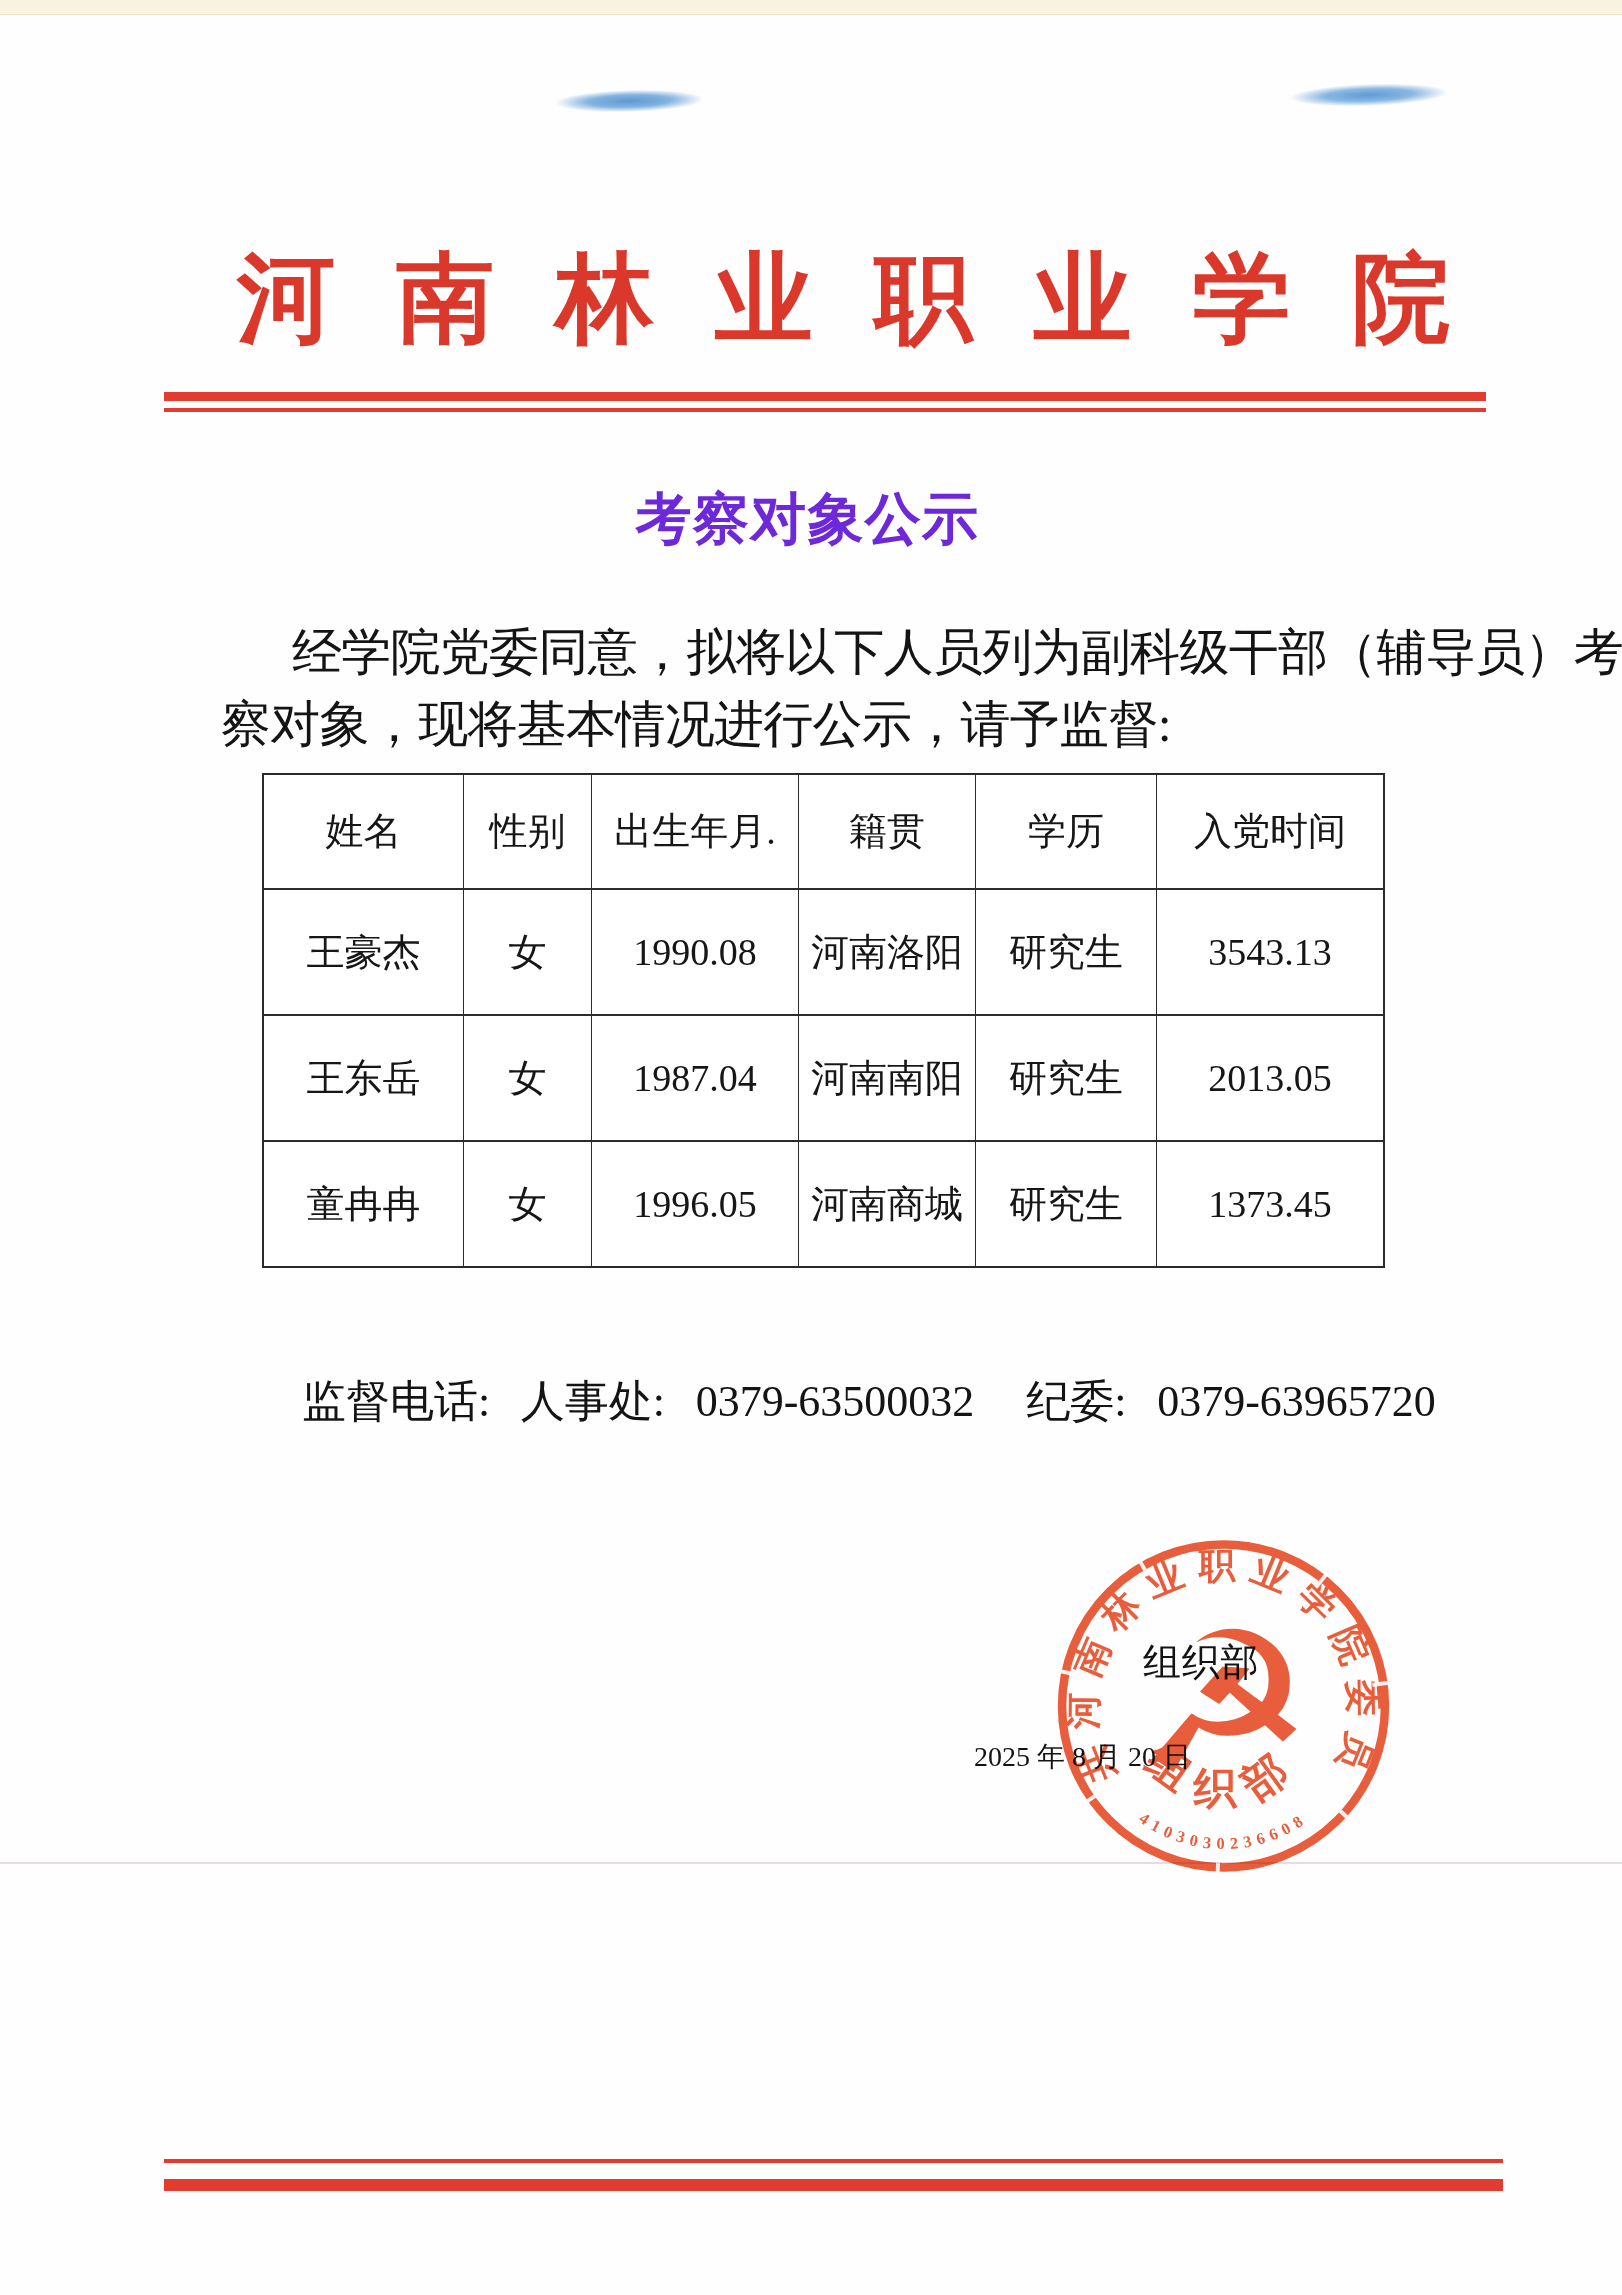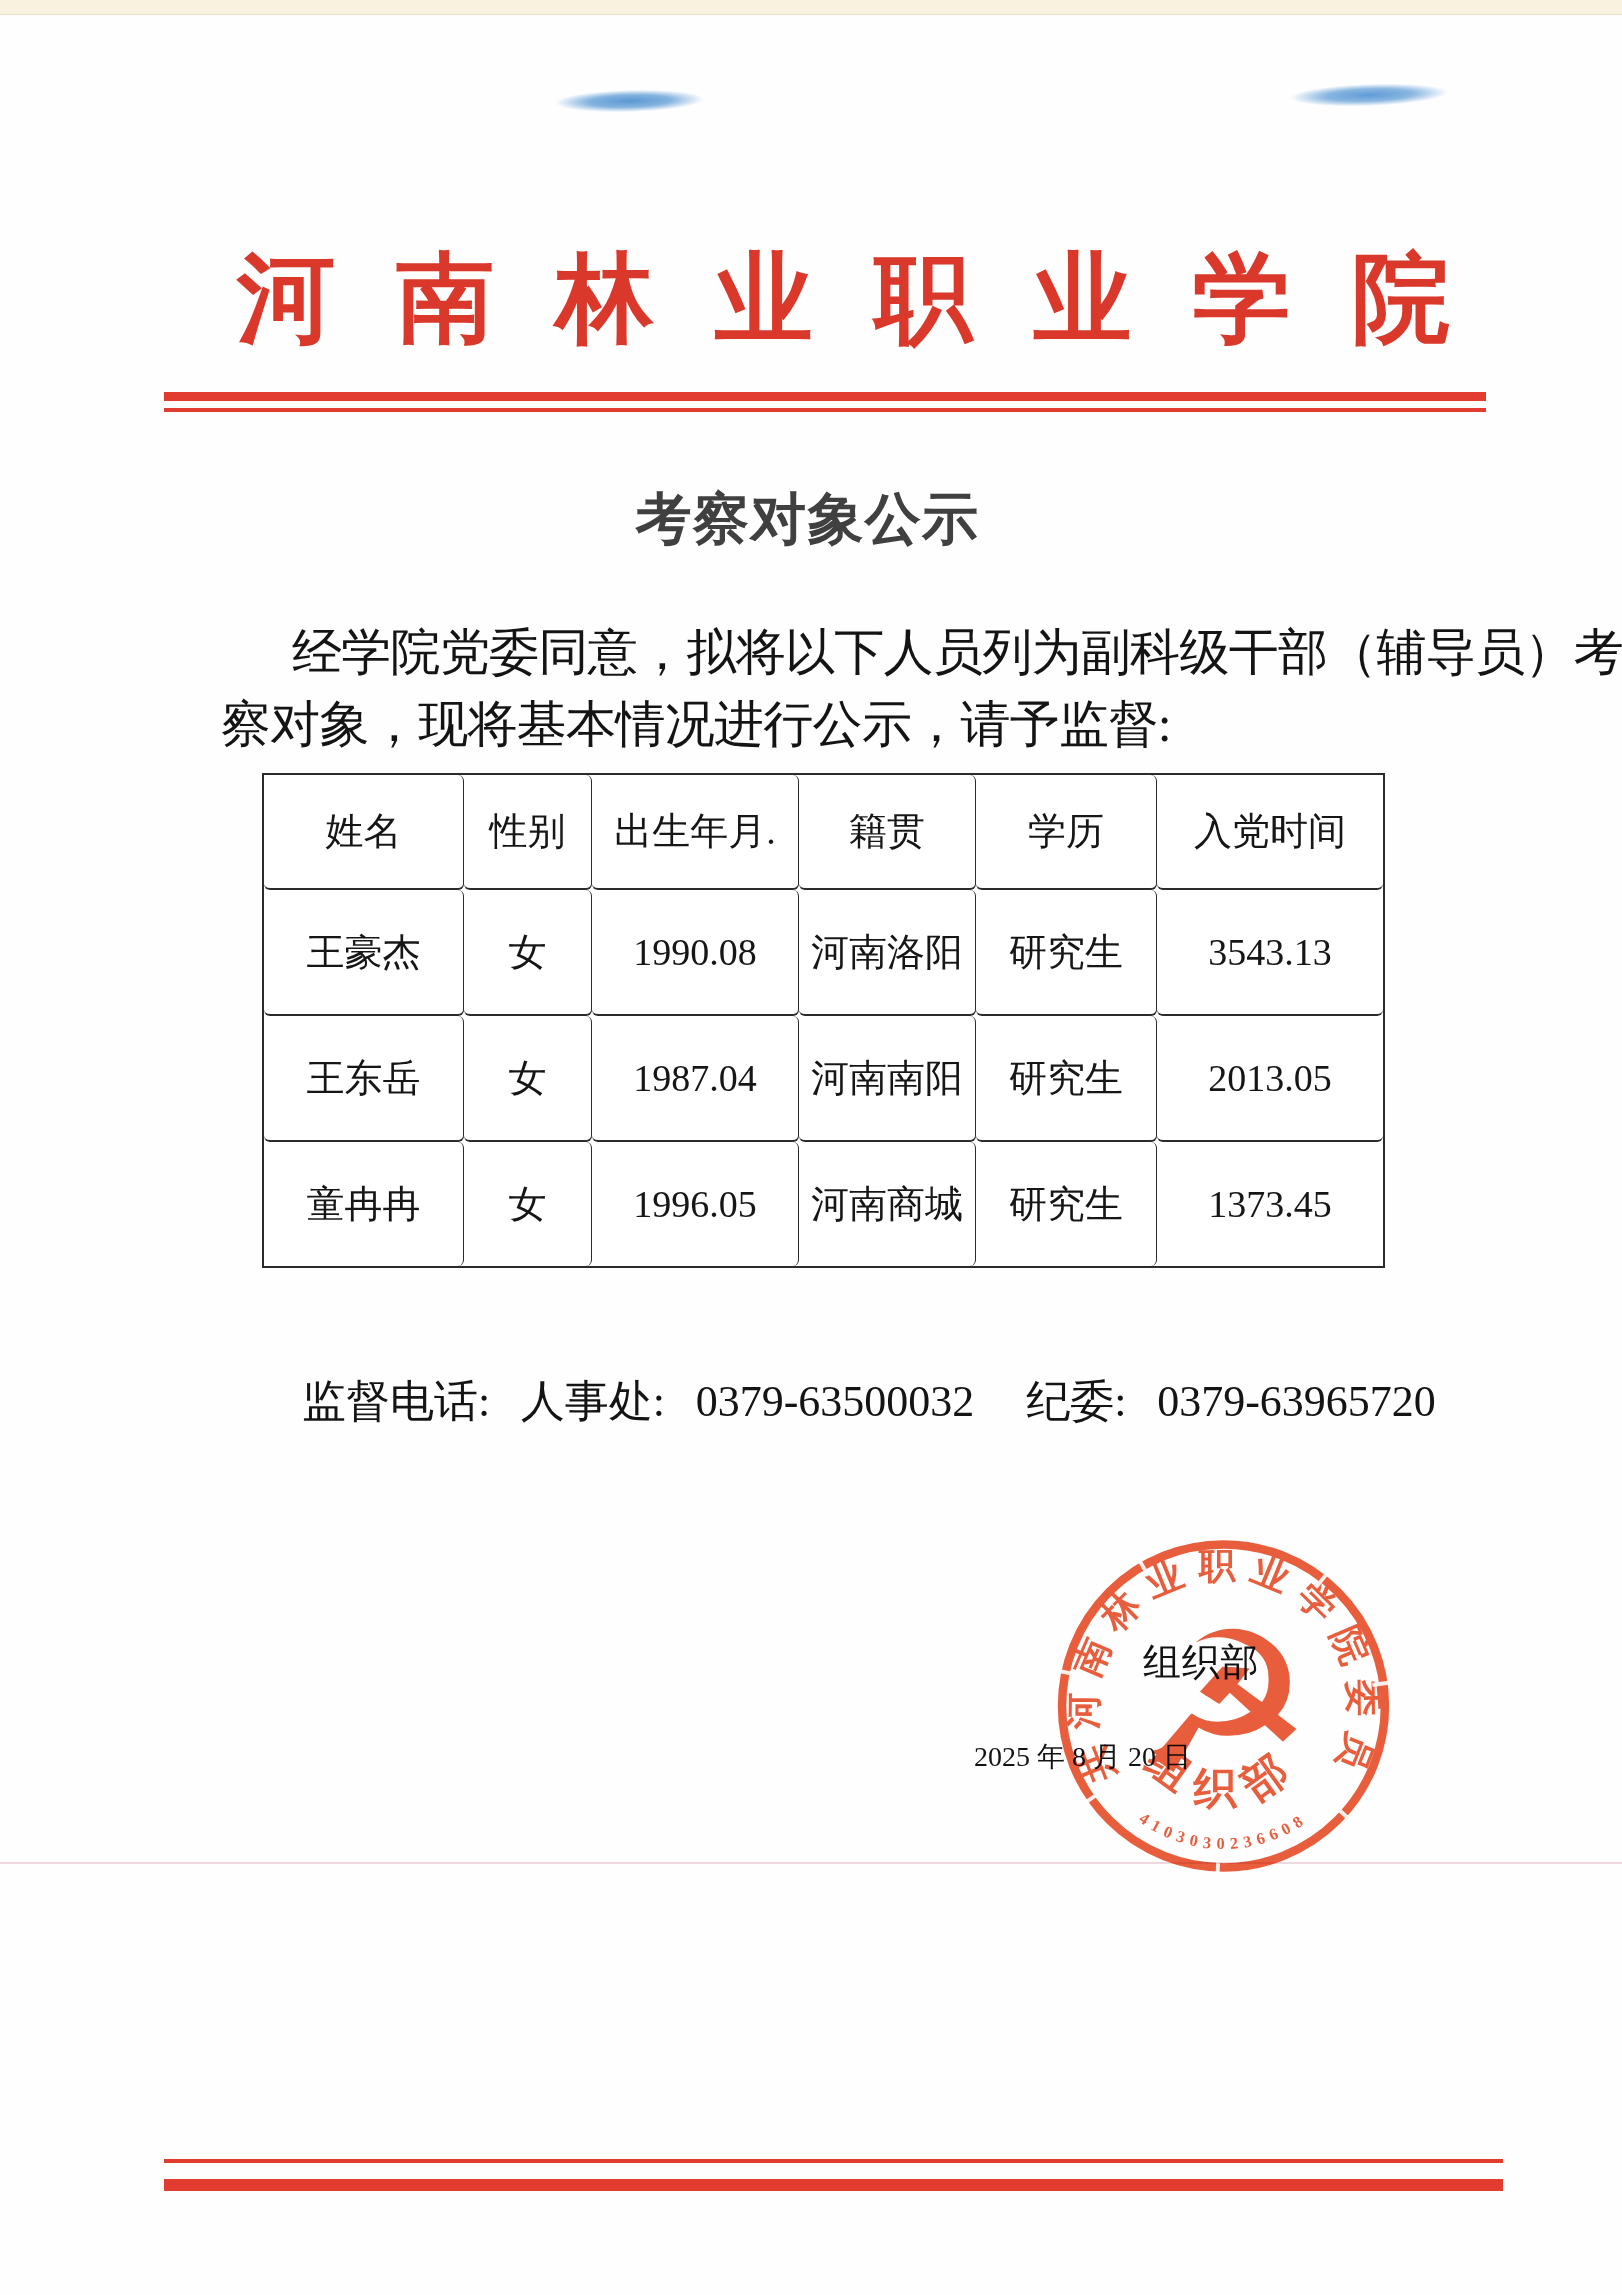--- a/index.html
+++ b/index.html
@@ -18,32 +18,32 @@
 
   
   #letterhead-title{left:237px;top:247px;width:1213px;height:105px;display:flex;
      justify-content:space-between;align-items:flex-start;
      font-size:98px;line-height:105px;font-weight:700;color:#da382b;}
   #rule-top-thick{left:164px;top:392px;width:1322px;height:8.5px;background:#e23b30;}
   #rule-top-thin {left:164px;top:408px;width:1322px;height:3.9px;background:#e23b30;}
 
   
   #notice-title{left:0;top:482px;width:1615px;text-align:center;font-size:56px;font-weight:700;
-     letter-spacing:1.3px;color:#404040;}
+     letter-spacing:1.3px;color:#6d28d9;}
   .body-line{font-size:50px;color:#141414;white-space:nowrap;letter-spacing:-0.7px;}
   #body-line-1{left:292px;top:619px;}
   #body-line-2{left:221px;top:691px;}
 
   
   #roster-table{left:262px;top:773px;display:grid;
      grid-template-columns:200px 128px 207px 177px 181px 226px;
      border:2px solid #2b2b2b;background:#fff;}
   #roster-table .cell{display:flex;align-items:center;justify-content:center;
      font-size:38px;color:#161616;border-right:1.3px solid #2b2b2b;border-bottom:2.6px solid #2b2b2b;
-     white-space:nowrap;border-radius:6px;}
+     white-space:nowrap;}
   #roster-table .cell:nth-child(6n){border-right:none;}
   #roster-table .cell:nth-last-child(-n+6){border-bottom:none;}
   #roster-table .th{height:113px;}
   #roster-table .td{height:124px;}
 
   
   #contact-line{left:302px;top:1372px;font-size:44px;color:#141414;white-space:nowrap;}
   #contact-line .gap-s{display:inline-block;width:19.6px;}
   #contact-line .gap-l{display:inline-block;width:41px;}
 

